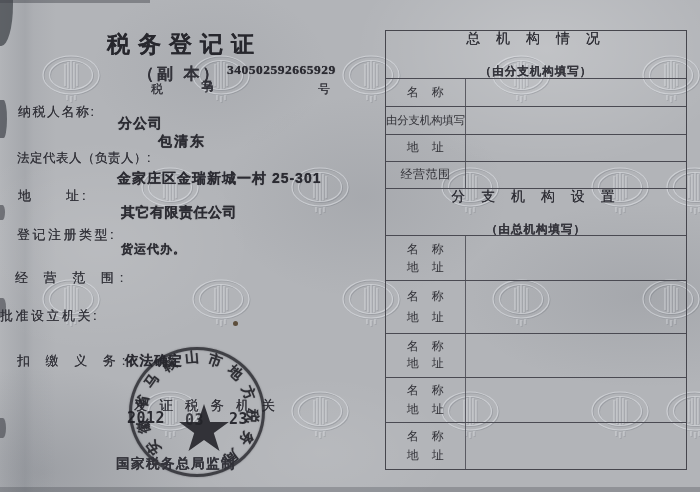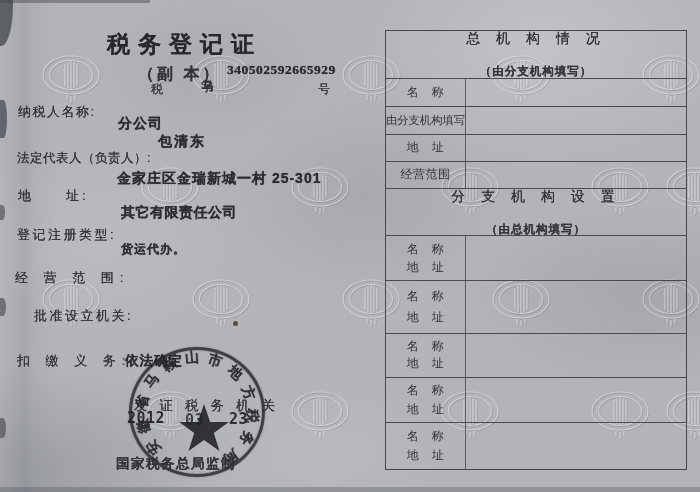--- a/index.html
+++ b/index.html
@@ -372,21 +372,21 @@
 
   <div class="abs val" style="left:117px;top:170px;font-size:14px;letter-spacing:1px;">金家庄区金瑞新城一村 25-301</div>
   <div class="abs ink lbl" style="left:18px;top:187px;letter-spacing:3px;">地　　址:</div>
 
   <div class="abs ink" style="left:17px;top:226px;font-size:13px;letter-spacing:2.5px;">登记注册类型:</div>
   <div class="abs val" style="left:121px;top:204px;font-size:14px;letter-spacing:.5px;">其它有限责任公司</div>
 
   <div class="abs val" style="left:121px;top:241px;font-size:12px;letter-spacing:1px;text-align:center;">货运代办。</div>
   <div class="abs ink" style="left:15px;top:269px;font-size:13px;letter-spacing:6px;">经 营 范 围:</div>
 
-  <div class="abs ink" style="left:34px;top:307px;font-size:13px;letter-spacing:2.5px;">批准设立机关:</div>
+  <div class="abs ink" style="left:0;top:307px;font-size:13px;letter-spacing:2.5px;">批准设立机关:</div>
 
   <div class="abs ink" style="left:17px;top:352px;font-size:13px;letter-spacing:6px;">扣 缴 义 务:</div>
   <div class="abs val" style="left:125px;top:352px;font-size:13.5px;letter-spacing:1px;">依法确定</div>
 
   <div class="abs ink" style="left:134px;top:397px;font-size:13.5px;letter-spacing:12px;white-space:nowrap;">发证税务机关</div>
 
   <div class="abs" id="stamp">
     <div class="ring"></div>
     <div id="ringtext">
         <span class="rchar" style="left: 17.6594px; top: 90.8614px; transform: rotate(-128deg);">安</span>

